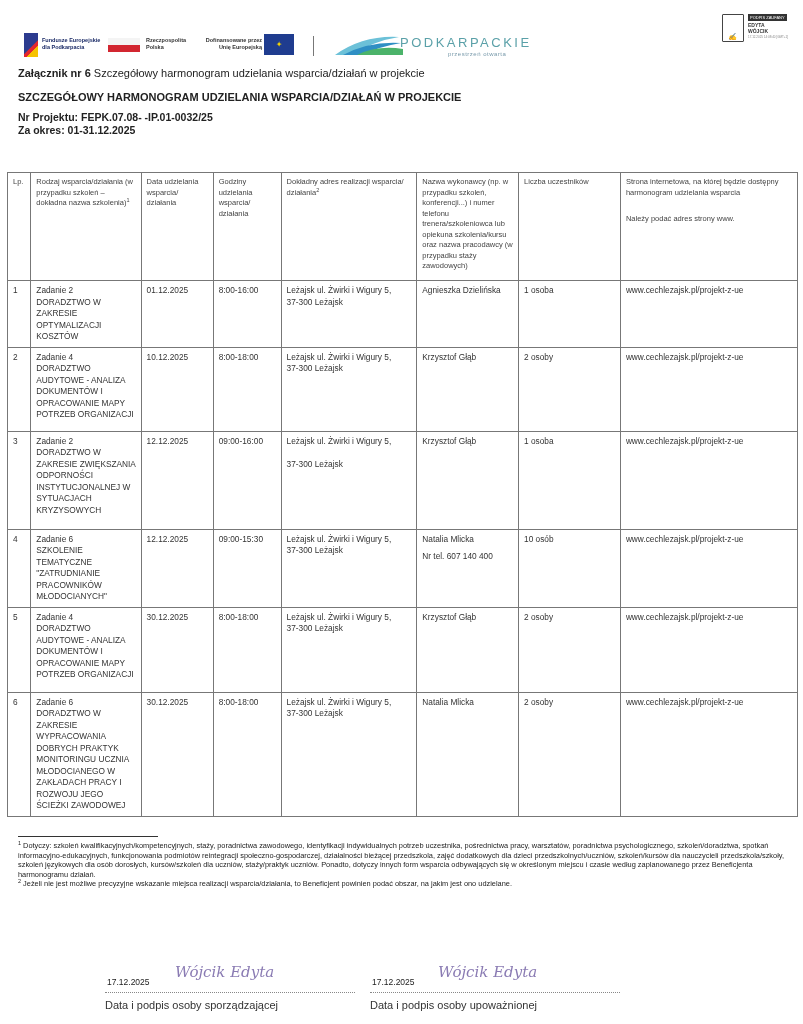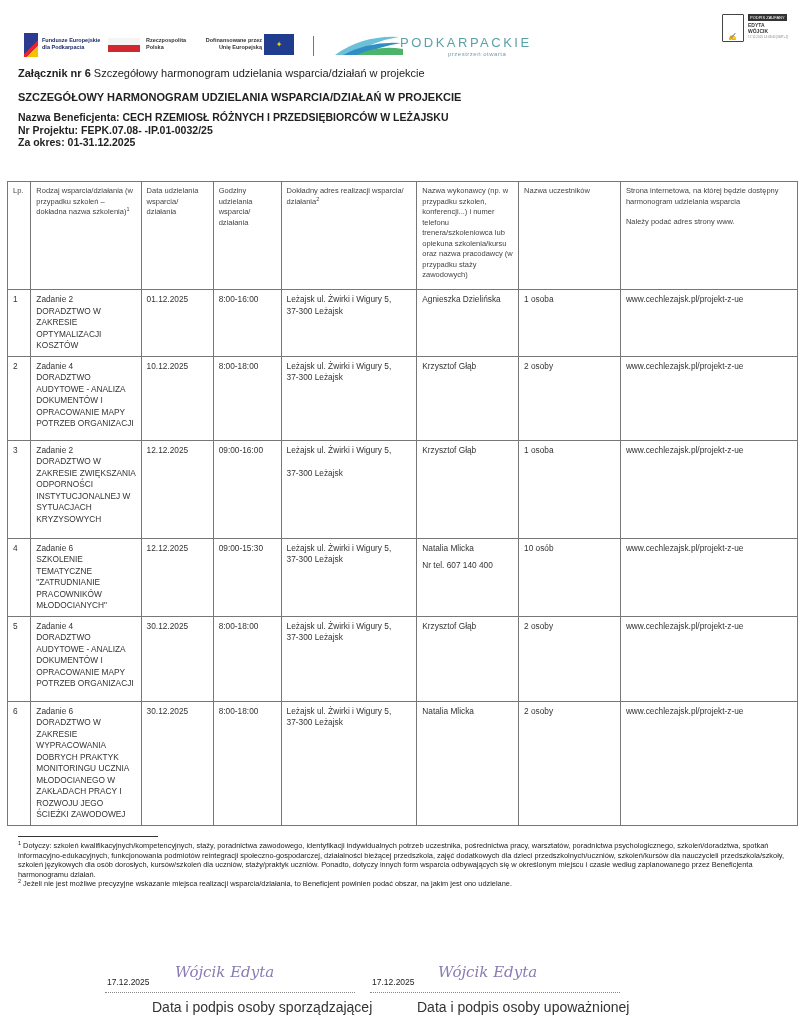--- a/index.html
+++ b/index.html
@@ -20,38 +20,38 @@
   .stamp-head { left:748px; top:14px; background:#333; color:#fff; font-size:4px; padding:1px 2px; }
   .stamp-name { left:748px; top:22px; font-size:5px; font-weight:bold; line-height:6px; color:#333; }
   .stamp-line { left:748px; top:35px; font-size:3px; color:#888; line-height:4px; }
 
   .attach { left:18px; top:67px; font-size:11px; color:#222; }
   .attach b { font-weight:bold; }
   .title { left:18px; top:91px; font-size:11px; font-weight:bold; color:#222; }
   .meta { left:18px; top:111px; font-size:10.5px; font-weight:bold; line-height:12.5px; color:#222; }
 
   
-  table.sched { position:absolute; left:7px; top:181px; width:791px; border-collapse:collapse; table-layout:fixed; font-size:8.3px; line-height:11.5px; color:#333; }
+  table.sched { position:absolute; left:7px; top:172px; width:791px; border-collapse:collapse; table-layout:fixed; font-size:8.3px; line-height:11.5px; color:#333; }
   table.sched th, table.sched td { border:1px solid #777; vertical-align:top; padding:4px 5px; text-align:left; font-weight:normal; }
   table.sched th { font-size:7.5px; line-height:10.5px; color:#444; }
   .rh-head { height:108px; }
   .c1 { width:22px; } .c2 { width:104px; } .c3 { width:68px; } .c4 { width:64px; } .c5 { width:128px; } .c6 { width:96px; } .c7 { width:96px; } .c8 { width:167px; }
   sup { font-size:5.5px; line-height:0; }
   .cell-line { display:block; }
 
   
   .fn-rule { left:18px; top:836px; width:140px; height:1px; background:#333; }
   .footnotes { left:18px; top:841px; width:770px; font-size:7.4px; line-height:9.5px; color:#222; }
   .footnotes p { margin:0; }
 
   
   .sig-date { font-size:8.5px; color:#222; }
   .sig-hand { font-family:"DejaVu Serif", serif; font-style:italic; font-size:15px; color:#8a7bb3; }
   .sig-dots { border-top:1px dotted #888; height:0; }
-  .sig-label { font-size:14px; color:#333;margin-left:47px; }
+  .sig-label { font-size:11px; color:#333; }
 </style>
 </head>
 <body>
 
 <div class="abs logo-fe"></div>
 <div class="abs logo-fe-text">
   <div>Fundusze Europejskie</div>
   <div>dla Podkarpacia</div>
 </div>
 <div class="abs flag"></div>
@@ -79,21 +79,20 @@
   <div>EDYTA</div>
   <div>WÓJCIK</div>
 </div>
 <div class="abs stamp-line">
   <div>17.12.2025 14:08:40 [GMT+1]</div>
 </div>
 
 <div class="abs attach"><b>Załącznik nr 6</b><span> Szczegółowy harmonogram udzielania wsparcia/działań w projekcie</span></div>
 <div class="abs title">SZCZEGÓŁOWY HARMONOGRAM UDZIELANIA WSPARCIA/DZIAŁAŃ W PROJEKCIE</div>
 <div class="abs meta">
-  <div>Nazwa Beneficjenta: CECH RZEMIOSŁ RÓŻNYCH I PRZEDSIĘBIORCÓW W LEŻAJSKU</div>
   <div>Nr Projektu: FEPK.07.08- -IP.01-0032/25</div>
   <div>Za okres: 01-31.12.2025</div>
 </div>
 
 <table class="sched">
   <colgroup>
     <col class="c1">
       <col class="c2">
       <col class="c3">
       <col class="c4">
@@ -103,24 +102,24 @@
       <col class="c8">
   </colgroup>
   <thead>
     <tr class="rh-head">
       <th><span>Lp.</span></th>
       <th><span>Rodzaj wsparcia/działania (w przypadku szkoleń – dokładna nazwa szkolenia)</span><sup>1</sup></th>
       <th><span>Data udzielania wsparcia/ działania</span></th>
       <th><span>Godziny udzielania wsparcia/ działania</span></th>
       <th><span>Dokładny adres realizacji wsparcia/ działania</span><sup>2</sup></th>
       <th><span>Nazwa wykonawcy (np. w przypadku szkoleń, konferencji...) i numer telefonu trenera/szkoleniowca lub opiekuna szkolenia/kursu oraz nazwa pracodawcy (w przypadku staży zawodowych)</span></th>
-      <th><span>Nazwa uczestników</span></th>
+      <th><span>Liczba uczestników</span></th>
       <th>
           <span class="cell-line">Strona internetowa, na której będzie dostępny harmonogram udzielania wsparcia</span>
-          <span class="cell-line" style="margin-top:10px">Należy podać adres strony www.</span>
+          <span class="cell-line" style="margin-top:16px">Należy podać adres strony www.</span>
         </th>
     </tr>
   </thead>
   <tbody>
     <tr style="height:60px">
       <td>1</td>
       <td>
           <span class="cell-line">Zadanie  2</span>
           <span class="cell-line">DORADZTWO W ZAKRESIE OPTYMALIZACJI KOSZTÓW</span>
         </td>

